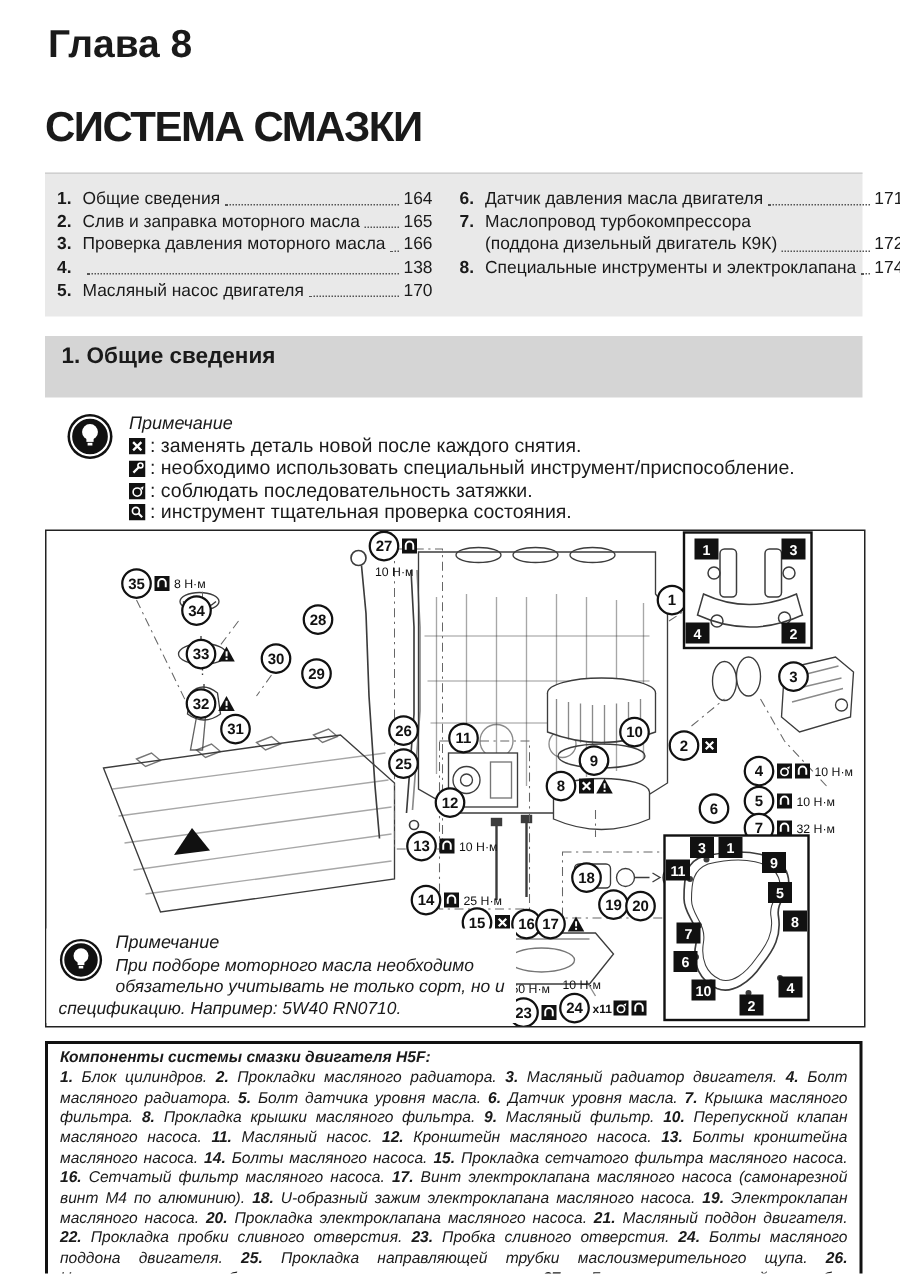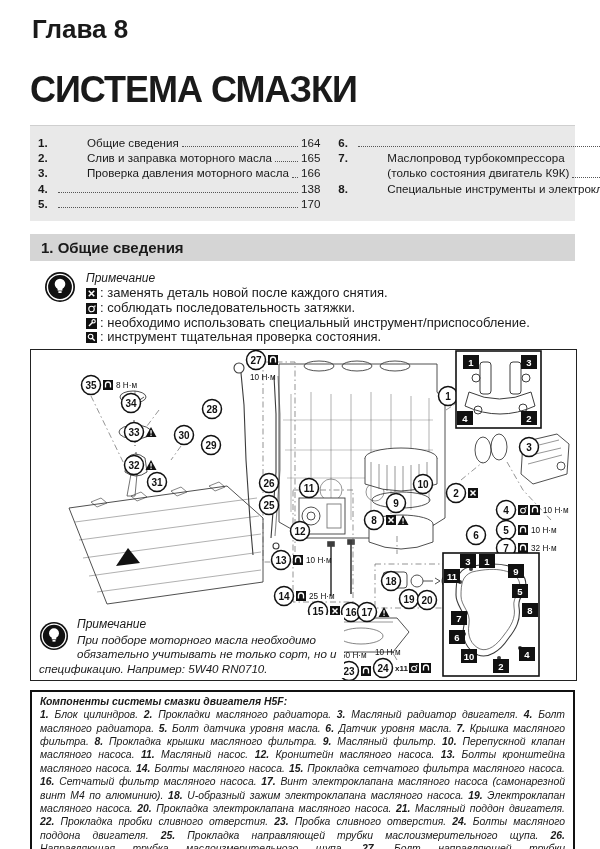--- a/index.html
+++ b/index.html
@@ -1,30 +1,30 @@
 <!DOCTYPE html>
 <html><head>
 <meta charset="utf-8">
 <style>
   html,body{margin:0;padding:0;background:#fff;}
   body{width:600px;height:849px;overflow:hidden;font-family:"Liberation Sans","DejaVu Sans",sans-serif;color:#1a1a1a;}
   .page{padding:10px 25px 0 30px;position:relative;}
   .chapter{font-size:26px;font-weight:700;letter-spacing:0;margin:4px 0 24px 2px;}
-  .title{font-size:36px;font-weight:900;letter-spacing:-1px;margin:0 0 14px 0;font-stretch:condensed;}
+  .title{font-size:28px;font-weight:900;letter-spacing:-1px;margin:0 0 14px 0;font-stretch:condensed;}
   
   .toc{background:#e9e9e9;border-top:1px solid #cfcfcf;display:flex;gap:18px;padding:9px 10px 10px 8px;font-size:11.6px;}
   .toc-col{flex:1;}
   .toc-row{display:flex;align-items:flex-end;line-height:15.2px;}
   .toc-num{font-weight:bold;width:17px;flex:none;}
   .toc-num.blank{visibility:hidden;}
-  .toc-label{white-space:nowrap;margin-left:32px;}
+  .toc-label{white-space:nowrap;}
   .toc-dots{flex:1;border-bottom:1.6px dotted #555;margin:0 3px 3px 3px;min-width:6px;}
   .toc-page{flex:none;text-align:right;}
   
-  .section-bar{background:#d5d5d5;margin-top:13px;padding:5px 0 5px 11px;font-size:15px;font-weight:bold;}
+  .section-bar{background:#d5d5d5;margin-top:13px;padding:5px 0 19px 11px;font-size:15px;font-weight:bold;}
   
   .note{display:flex;margin:10px 0 4px 14px;}
   .note .bulb{flex:none;margin-right:10px;}
   .note-title{font-style:italic;font-size:12px;margin-bottom:1px;}
   .note-item{font-size:13px;line-height:14.8px;display:flex;align-items:center;}
   .note-item .nicon{flex:none;display:inline-flex;margin-right:3px;}
   
   .diagram{position:relative;margin-top:4px;border:1px solid #222;width:545px;height:330px;}
   .note2{position:absolute;left:0px;bottom:2px;width:305px;background:#fff;padding:2px 0 2px 8px;font-style:italic;font-size:11.6px;line-height:14.5px;}
   .note2 .bulb{float:left;margin:4px 8px 2px 0;}
@@ -64,37 +64,39 @@
           <span class="toc-dots"></span>
           <span class="toc-page">166</span>
         </div>
         <div class="toc-row">
           <span class="toc-num">4.</span>
           <span class="toc-dots"></span>
           <span class="toc-page">138</span>
         </div>
         <div class="toc-row">
           <span class="toc-num">5.</span>
+          <span class="toc-label">Масляный насос двигателя</span>
           <span class="toc-dots"></span>
           <span class="toc-page">170</span>
         </div>
       </div>
     <div class="toc-col" id="toc-right">
         <div class="toc-row">
           <span class="toc-num">6.</span>
+          <span class="toc-label">Датчик давления масла двигателя</span>
           <span class="toc-dots"></span>
           <span class="toc-page">171</span>
         </div>
         <div class="toc-row">
           <span class="toc-num">7.</span>
           <span class="toc-label">Маслопровод турбокомпрессора</span>
         </div>
         <div class="toc-row">
           <span class="toc-num blank">0.</span>
-          <span class="toc-label">(только состояния двигатель К9К)</span>
+          <span class="toc-label">(поддона дизельный двигатель К9К)</span>
           <span class="toc-dots"></span>
           <span class="toc-page">172</span>
         </div>
         <div class="toc-row">
           <span class="toc-num">8.</span>
           <span class="toc-label">Специальные инструменты и электроклапана</span>
           <span class="toc-dots"></span>
           <span class="toc-page">174</span>
         </div>
       </div>
@@ -121,35 +123,35 @@
                 <rect width="12" height="12" fill="#111"></rect>
                 <path d="M3 3L9 9M9 3L3 9" stroke="#fff" stroke-width="1.7"></path>
               </svg>
             </span>
             <span>: заменять деталь новой после каждого снятия.</span>
           </div>
           <div class="note-item">
             <span class="nicon">
               <svg width="11" height="11" viewBox="0 0 12 12">
                 <rect width="12" height="12" fill="#111"></rect>
+                <path d="M3.2 8.8 L7.6 4.4" stroke="#fff" stroke-width="1.6"></path>
+                <circle cx="8.3" cy="3.6" r="1.8" fill="none" stroke="#fff" stroke-width="1.2"></circle>
+              </svg>
+            </span>
+            <span>: необходимо использовать специальный инструмент/приспособление.</span>
+          </div>
+          <div class="note-item">
+            <span class="nicon">
+              <svg width="11" height="11" viewBox="0 0 12 12">
+                <rect width="12" height="12" fill="#111"></rect>
                 <circle cx="6" cy="6.6" r="3" fill="none" stroke="#fff" stroke-width="1.2"></circle>
                 <path d="M8.2 3.4 l2.4 -1 l-0.6 2.6 z" fill="#fff"></path>
               </svg>
             </span>
             <span>: соблюдать последовательность затяжки.</span>
-          </div>
-          <div class="note-item">
-            <span class="nicon">
-              <svg width="11" height="11" viewBox="0 0 12 12">
-                <rect width="12" height="12" fill="#111"></rect>
-                <path d="M3.2 8.8 L7.6 4.4" stroke="#fff" stroke-width="1.6"></path>
-                <circle cx="8.3" cy="3.6" r="1.8" fill="none" stroke="#fff" stroke-width="1.2"></circle>
-              </svg>
-            </span>
-            <span>: необходимо использовать специальный инструмент/приспособление.</span>
           </div>
           <div class="note-item">
             <span class="nicon">
               <svg width="11" height="11" viewBox="0 0 12 12">
                 <rect width="12" height="12" fill="#111"></rect>
                 <circle cx="5" cy="5" r="2.5" fill="none" stroke="#fff" stroke-width="1.2"></circle>
                 <path d="M6.8 6.8 L9.6 9.6" stroke="#fff" stroke-width="1.5"></path>
               </svg>
             </span>
             <span>: инструмент тщательная проверка состояния.</span>

